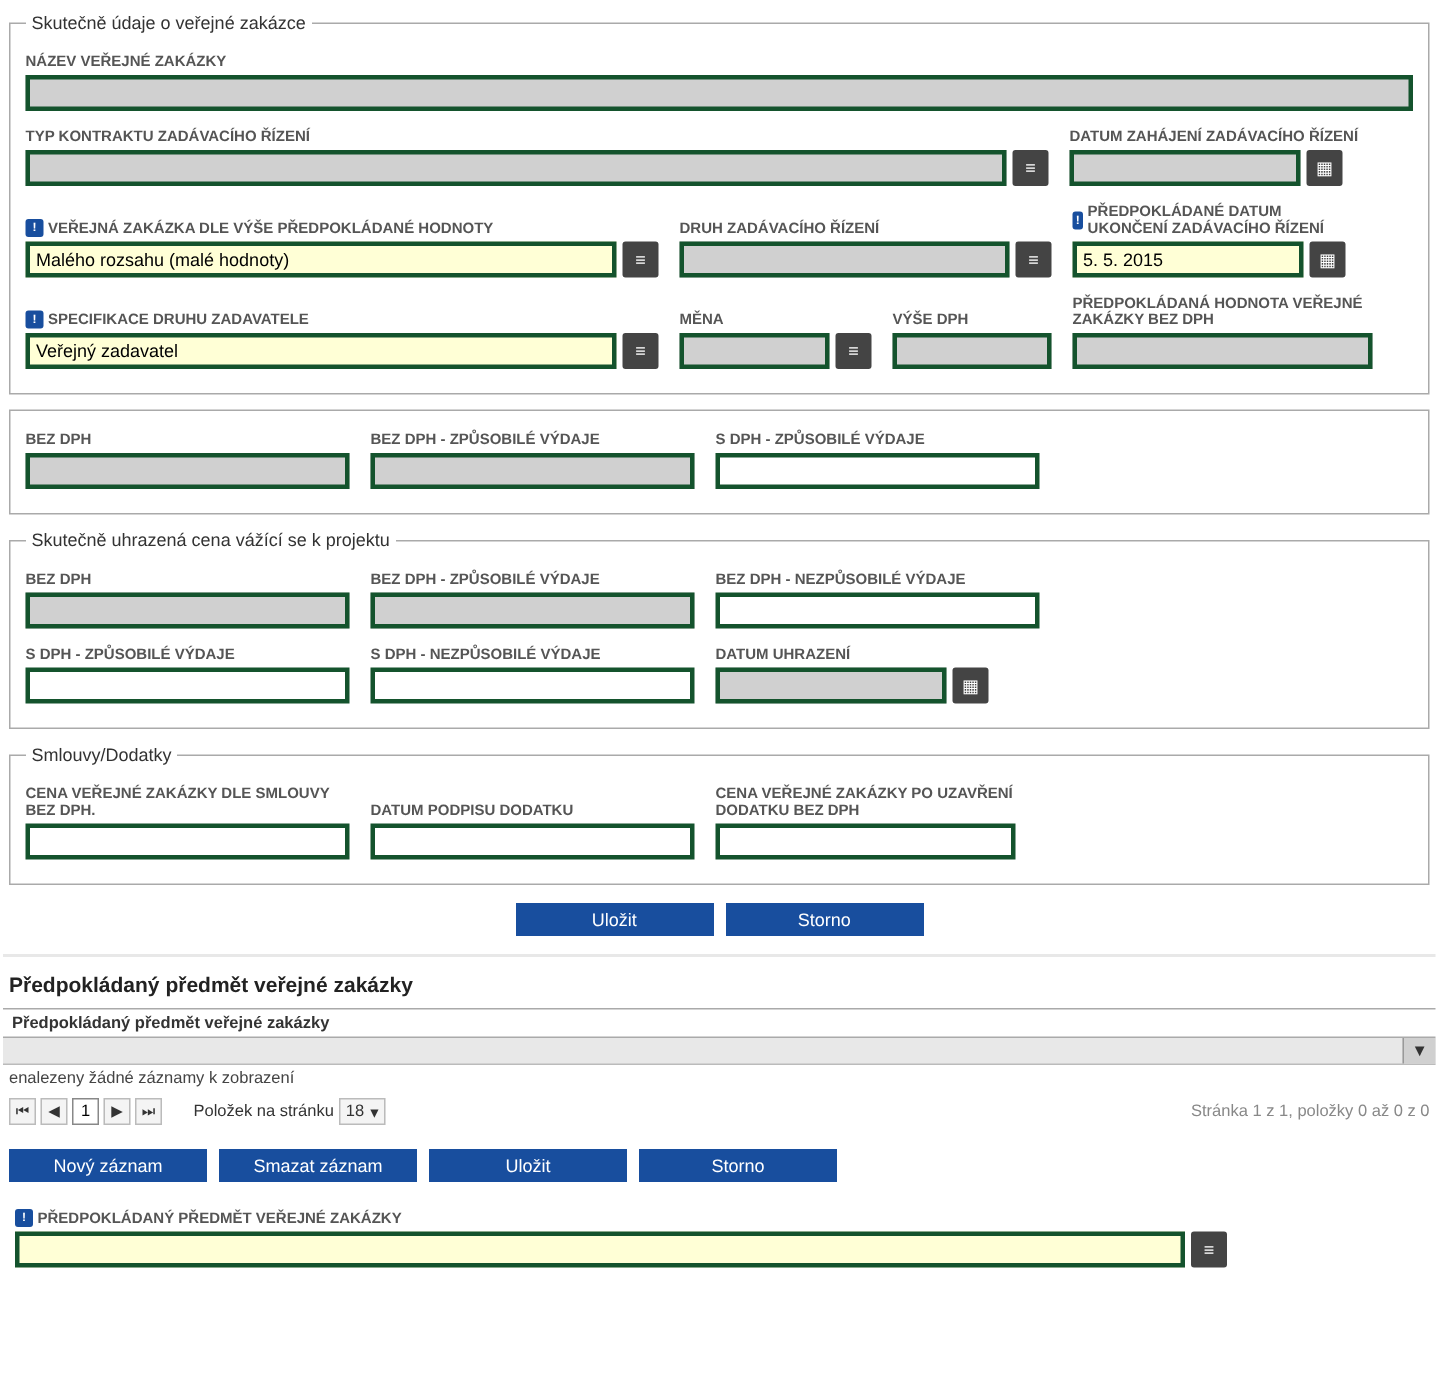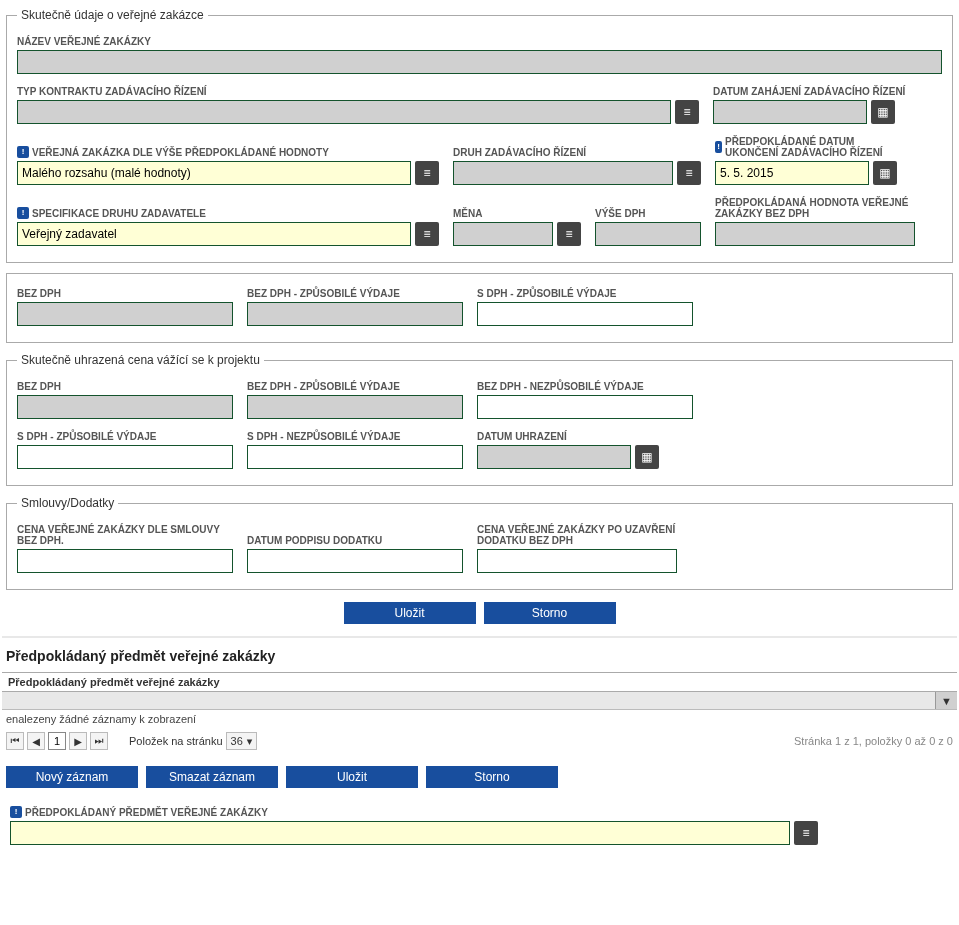--- a/index.html
+++ b/index.html
@@ -40,21 +40,21 @@
   color: #fff;
   font-size: 8px;
   font-weight: bold;
   border-radius: 2px;
 }
 
 .input-wrap { display: flex; gap: 4px; align-items: center; }
 
 input[type=text] {
   height: 24px;
-  border: 1px solid #14532d;
+  border: 3px solid #14532d;
   padding: 2px 4px;
   font-size: 12px;
 }
 .ro { background: #d0d0d0; }
 .white { background: #fff; }
 .yellow { background: #ffffd6; }
 
 .icon-btn {
   width: 24px; height: 24px;
   display: inline-flex;
@@ -332,21 +332,21 @@
 
 <div class="pager-row">
   <div class="pager">
     <span class="pbtn">⏮</span>
     <span class="pbtn">◀</span>
     <input type="text" class="pnum" value="1" style="">
     <span class="pbtn">▶</span>
     <span class="pbtn">⏭</span>
     <span style="margin-left:18px;">Položek na stránku</span>
     <span class="page-size">
-      <span>36</span>
+      <span>18</span>
       <span>▾</span>
     </span>
   </div>
   <div class="pager-info">Stránka 1 z 1, položky 0 až 0 z 0</div>
 </div>
 
 <div class="btn-row left" style="margin-left:4px;">
   <button class="btn">Nový záznam</button>
   <button class="btn">Smazat záznam</button>
   <button class="btn">Uložit</button>

